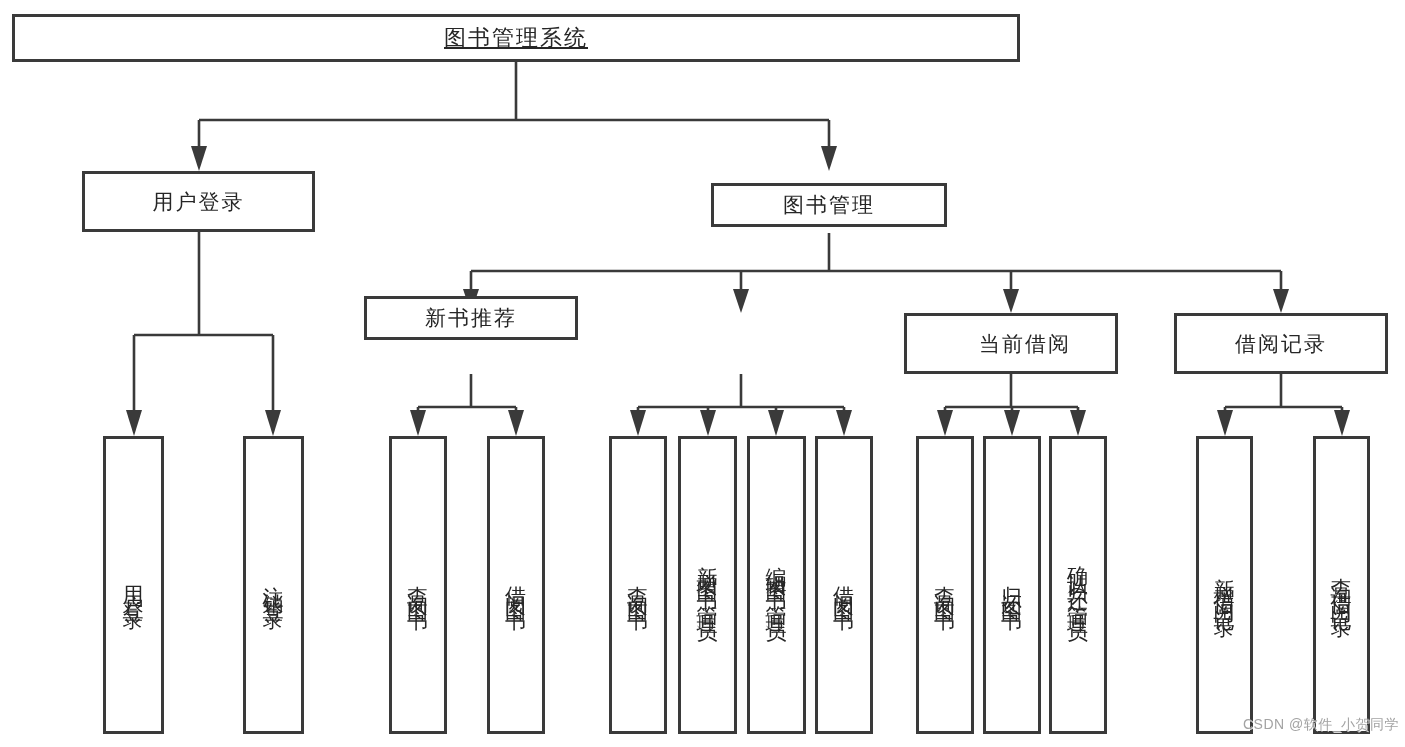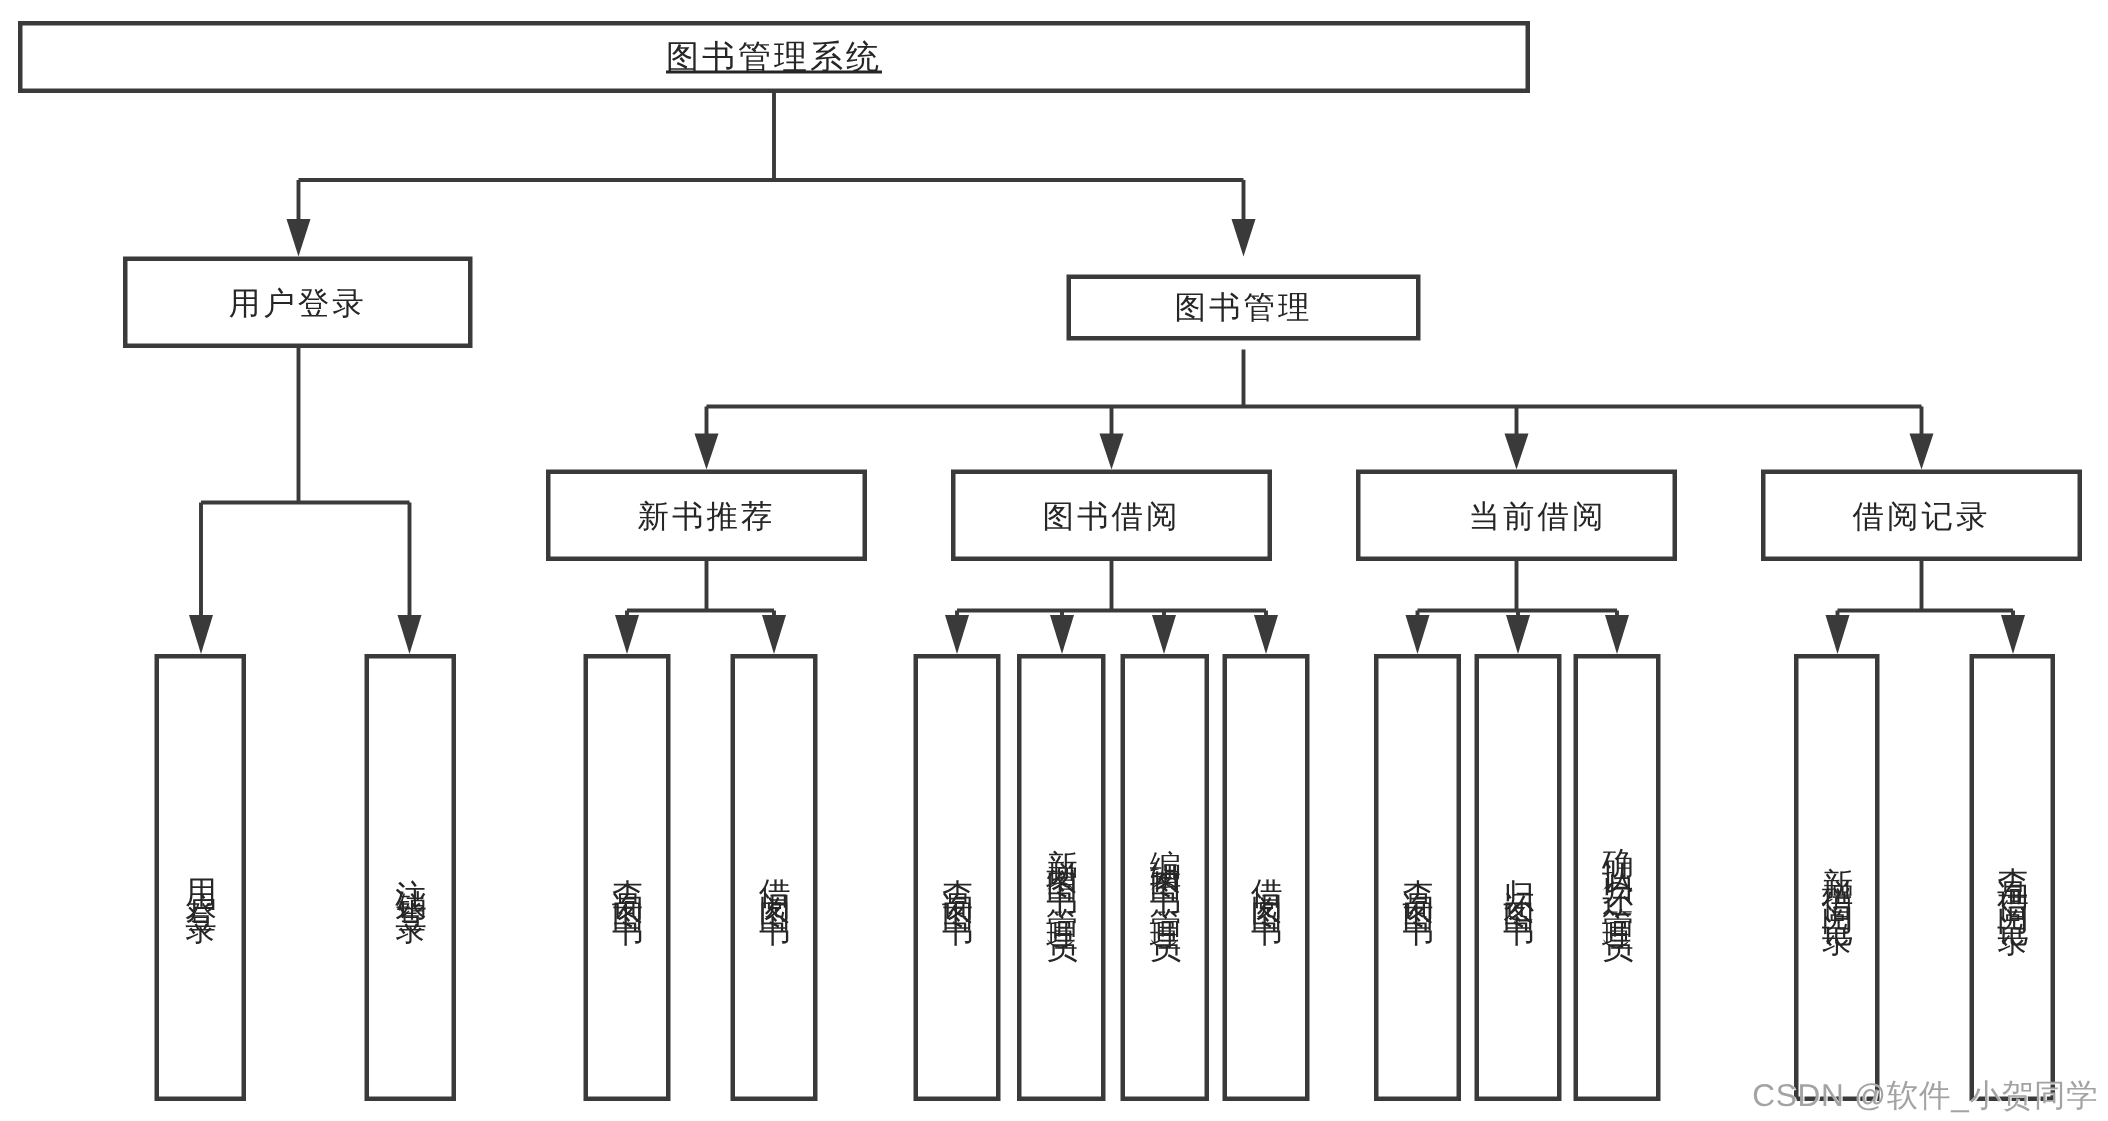--- a/index.html
+++ b/index.html
@@ -30,21 +30,21 @@
     writing-mode: vertical-rl;
     font-size: 21px;
     letter-spacing: 8px;
     line-height: 1;
     white-space: nowrap;
   }
   .watermark {
     position: absolute;
     top: 716px;
     right: 6px;
-    font-size: 21px;
+    font-size: 14px;
     letter-spacing: 0.5px;
     color: var(--watermark, #a3a3a3);
     text-shadow: 1px 1px 0 rgba(255,255,255,0.85);
     pointer-events: none;
   }
 </style>
 </head>
 <body>
 
 <div class="stage">
@@ -93,25 +93,22 @@
     <span class="label">图书管理系统</span>
   </div>
 
   <div class="node hnode" style="left:82px; top:171px; width:233px; height:61px;">
     <span class="label">用户登录</span>
   </div>
   <div class="node hnode" style="left:711px; top:183px; width:236px; height:44px;">
     <span class="label">图书管理</span>
   </div>
 
-  <div class="node hnode" style="left:364px; top:313px; width:214px; height:61px;">
+  <div class="node hnode" style="left:364px; top:296px; width:214px; height:44px;">
     <span class="label">新书推荐</span>
-  </div>
-  <div class="node hnode" style="left:634px; top:313px; width:214px; height:61px;">
-    <span class="label">图书借阅</span>
   </div>
   <div class="node hnode" style="left:904px; top:313px; width:214px; height:61px;padding-left:28px;">
     <span class="label">当前借阅</span>
   </div>
   <div class="node hnode" style="left:1174px; top:313px; width:214px; height:61px;">
     <span class="label">借阅记录</span>
   </div>
 
   <div class="node vnode" style="left:103px; top:436px; width:61px; height:298px;">
     <span class="label">用户登录</span>

